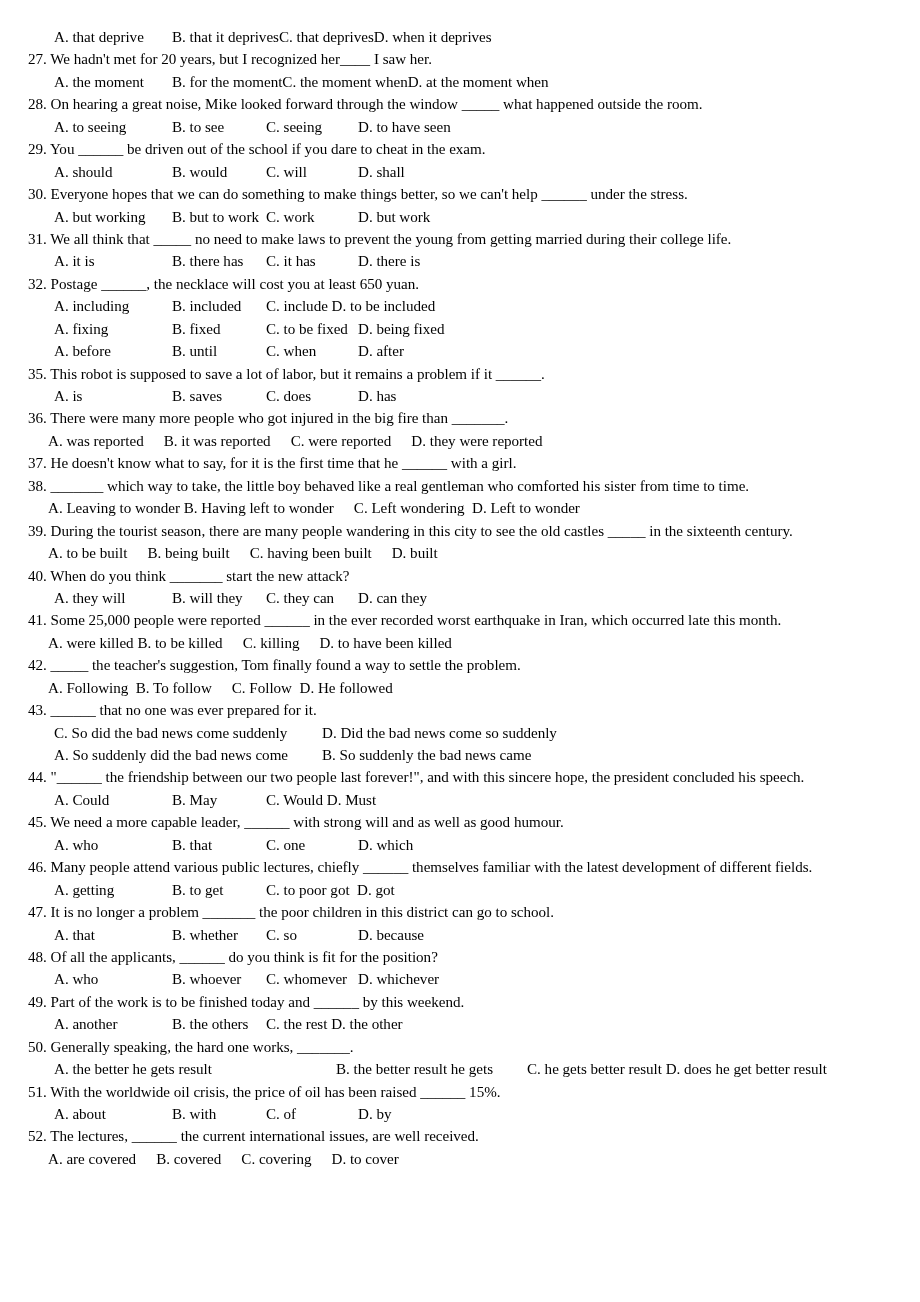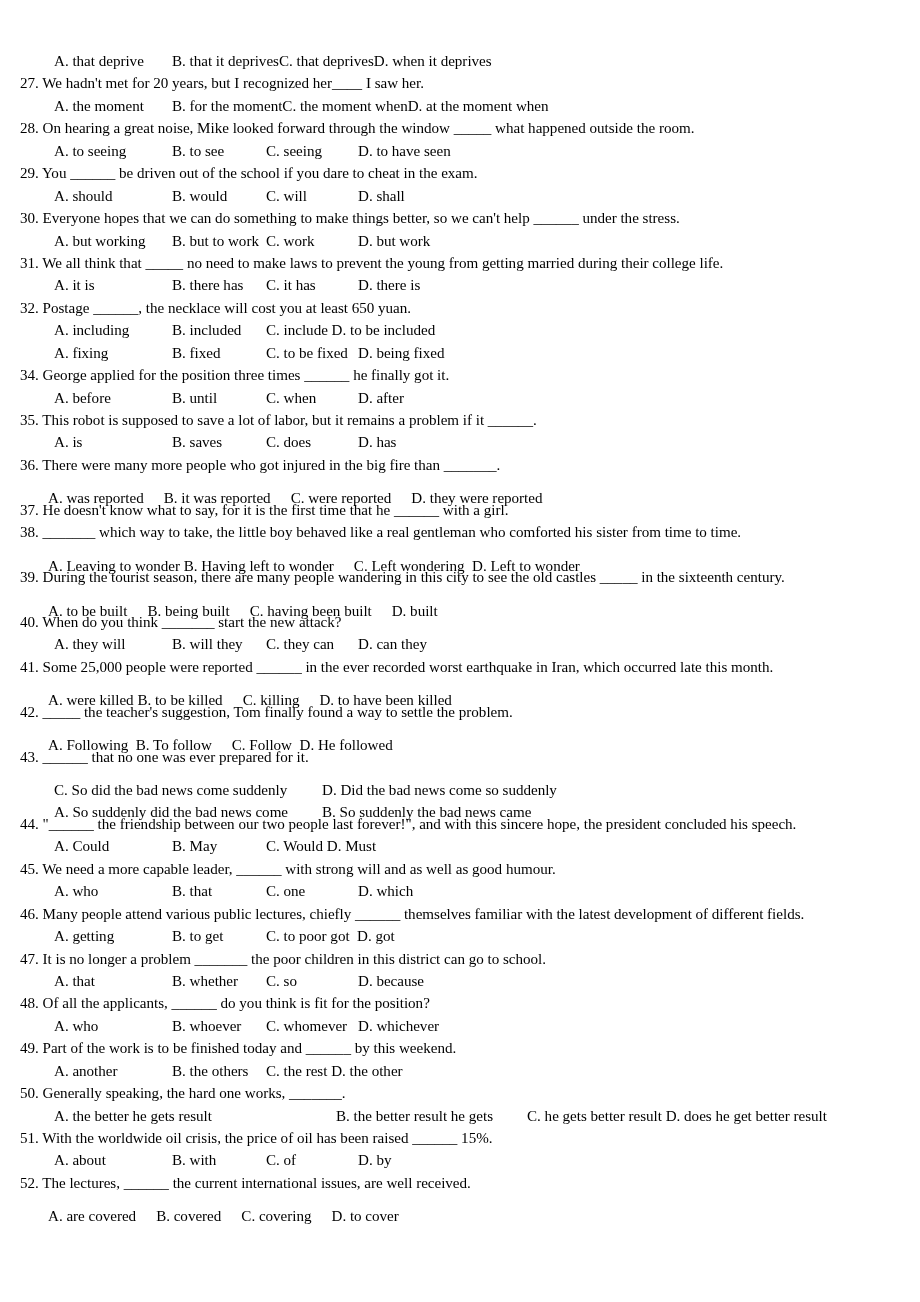--- a/index.html
+++ b/index.html
@@ -19,50 +19,50 @@
     position: relative;
     width: 920px;
     height: 1302px;
     padding: 0;
     box-sizing: border-box;
     overflow: hidden;
   }
   #sheet {
     position: absolute;
     left: 0;
-    top: 50px;
+    top: 26px;
     width: 920px;
   }
   .line {
     font-size: 15.1px;
     line-height: 22.45px;
     white-space: pre;
     letter-spacing: -0.02px;
     height: 22.45px;
   }
   
   .stem {
-    padding-left: 20px;
+    padding-left: 28px;
   }
   
   .opts {
     padding-left: 40px;
     display: block;
   }
   .opts .opt {
     display: inline-block;
     white-space: pre;
   }
   
   .w-a   { min-width: 118px; padding-left: 14px; }
   .w-b   { min-width: 94px; }
   .w-c   { min-width: 92px; }
   .w-d   { min-width: 0px; }
   
-  .nat { min-width: 0; margin-top: 11px; }
+  .nat { min-width: 0; }
   .gap-sm { padding-left: 8px; }
   .gap-md { padding-left: 20px; }
   .gap-lg { padding-left: 34px; }
   
   .col-a { min-width: 268px; padding-left: 14px; }
 </style>
 </head>
 <body>
 
 <div id="page">
@@ -74,21 +74,20 @@
       <div class="line opts"><span class="opt w-a">A. to seeing</span><span class="opt w-b">B. to see</span><span class="opt w-c">C. seeing</span><span class="opt w-d">D. to have seen</span></div>
       <div class="line stem"><span>29. You ______ be driven out of the school if you dare to cheat in the exam.</span></div>
       <div class="line opts"><span class="opt w-a">A. should</span><span class="opt w-b">B. would</span><span class="opt w-c">C. will</span><span class="opt w-d">D. shall</span></div>
       <div class="line stem"><span>30. Everyone hopes that we can do something to make things better, so we can't help ______ under the stress.</span></div>
       <div class="line opts"><span class="opt w-a">A. but working</span><span class="opt w-b">B. but to work</span><span class="opt w-c">C. work</span><span class="opt w-d">D. but work</span></div>
       <div class="line stem"><span>31. We all think that _____ no need to make laws to prevent the young from getting married during their college life.</span></div>
       <div class="line opts"><span class="opt w-a">A. it is</span><span class="opt w-b">B. there has</span><span class="opt w-c">C. it has</span><span class="opt w-d">D. there is</span></div>
       <div class="line stem"><span>32. Postage ______, the necklace will cost you at least 650 yuan.</span></div>
       <div class="line opts"><span class="opt w-a">A. including</span><span class="opt w-b">B. included</span><span class="opt w-c">C. include D. to be included</span></div>
       <div class="line opts"><span class="opt w-a">A. fixing</span><span class="opt w-b">B. fixed</span><span class="opt w-c">C. to be fixed</span><span class="opt w-d">D. being fixed</span></div>
-      <div class="line stem"><span>34. George applied for the position three times ______ he finally got it.</span></div>
       <div class="line opts"><span class="opt w-a">A. before</span><span class="opt w-b">B. until</span><span class="opt w-c">C. when</span><span class="opt w-d">D. after</span></div>
       <div class="line stem"><span>35. This robot is supposed to save a lot of labor, but it remains a problem if it ______.</span></div>
       <div class="line opts"><span class="opt w-a">A. is</span><span class="opt w-b">B. saves</span><span class="opt w-c">C. does</span><span class="opt w-d">D. has</span></div>
       <div class="line stem"><span>36. There were many more people who got injured in the big fire than _______.</span></div>
       <div class="line opts"><span class="opt nat gap-sm">A. was reported</span><span class="opt nat gap-md">B. it was reported</span><span class="opt nat gap-md">C. were reported</span><span class="opt nat gap-md">D. they were reported</span></div>
       <div class="line stem"><span>37. He doesn't know what to say, for it is the first time that he ______ with a girl.</span></div>
       <div class="line stem"><span>38. _______ which way to take, the little boy behaved like a real gentleman who comforted his sister from time to time.</span></div>
       <div class="line opts"><span class="opt nat gap-sm">A. Leaving to wonder B. Having left to wonder</span><span class="opt nat gap-md">C. Left wondering  D. Left to wonder</span></div>
       <div class="line stem"><span>39. During the tourist season, there are many people wandering in this city to see the old castles _____ in the sixteenth century.</span></div>
       <div class="line opts"><span class="opt nat gap-sm">A. to be built</span><span class="opt nat gap-md">B. being built</span><span class="opt nat gap-md">C. having been built</span><span class="opt nat gap-md">D. built</span></div>

